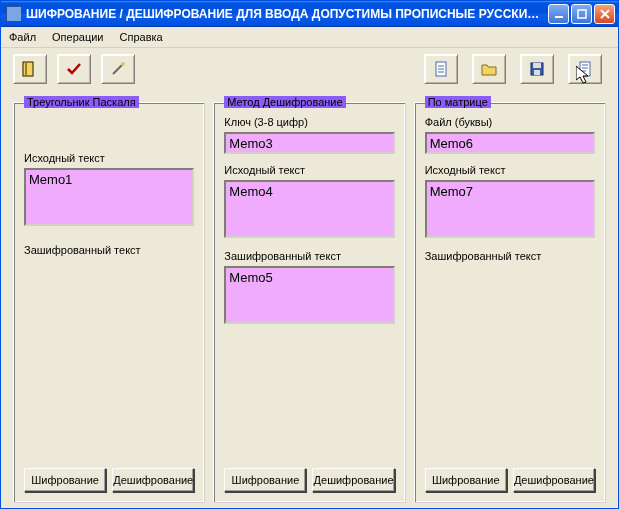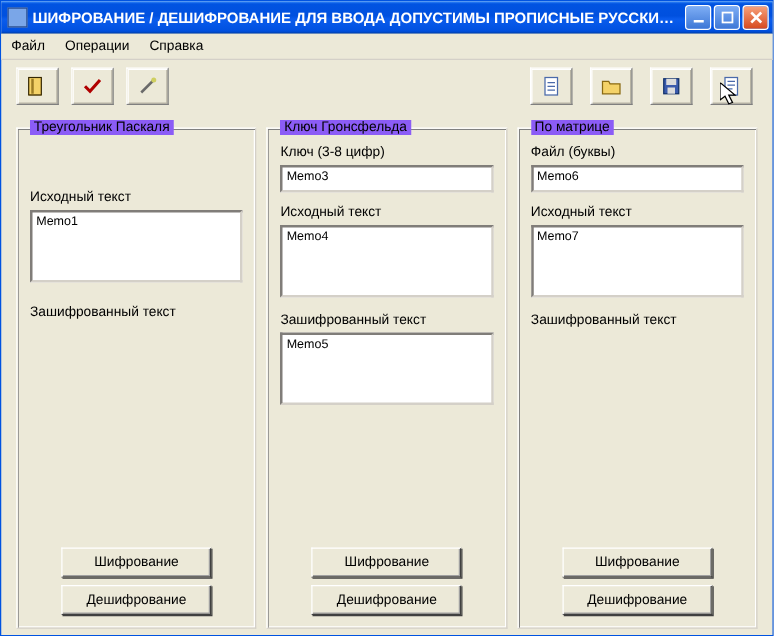--- a/index.html
+++ b/index.html
@@ -151,36 +151,36 @@
 
   .fld-label {
     margin: 6px 0 4px 0;
     color: #000;
   }
   .memo {
     width: 100%;
     box-sizing: border-box;
     resize: none;
     font-family: Tahoma, sans-serif;
-    font-size: 10px;
+    font-size: 13px;
     padding: 2px 3px;
     border: 2px inset #d4d0c8;
-    background: #ffffff;
+    background: #f0abfc;
     color: #000;
     overflow: hidden;
   }
   .memo.key { height: 22px; }
   .memo.src { height: 58px; }
   .memo.out { height: 58px; }
 
   .btn-stack {
     margin-top: auto;
     padding-top: 10px;
     display: flex;
-    flex-direction: column;
+    flex-direction: row;
     gap: 6px;
     align-items: center;
   }
   .winbtn {
     width: 120px;
     height: 24px;
     background: #ece9d8;
     border: 1px solid #404040;
     border-top-color: #fff;
     border-left-color: #fff;
@@ -300,21 +300,21 @@
           <textarea class="memo src" style="">Memo1</textarea>
           <div class="fld-label" style="margin-top:18px">Зашифрованный текст</div>
           <div class="btn-stack">
             <button class="winbtn">Шифрование</button>
             <button class="winbtn">Дешифрование</button>
           </div>
         </div>
       </fieldset>
 
       <fieldset class="groupbox">
-        <legend>Ключ Гронсфельда</legend>
+        <legend>Метод Дешифрование</legend>
         <div class="panel-inner">
           <div class="fld-label" style="margin-top:2px">Ключ (3-8 цифр)</div>
           <textarea class="memo key" style="">Memo3</textarea>
           <div class="fld-label" style="margin-top:10px">Исходный текст</div>
           <textarea class="memo src" style="">Memo4</textarea>
           <div class="fld-label" style="margin-top:12px">Зашифрованный текст</div>
           <textarea class="memo out" style="">Memo5</textarea>
           <div class="btn-stack">
             <button class="winbtn">Шифрование</button>
             <button class="winbtn">Дешифрование</button>

